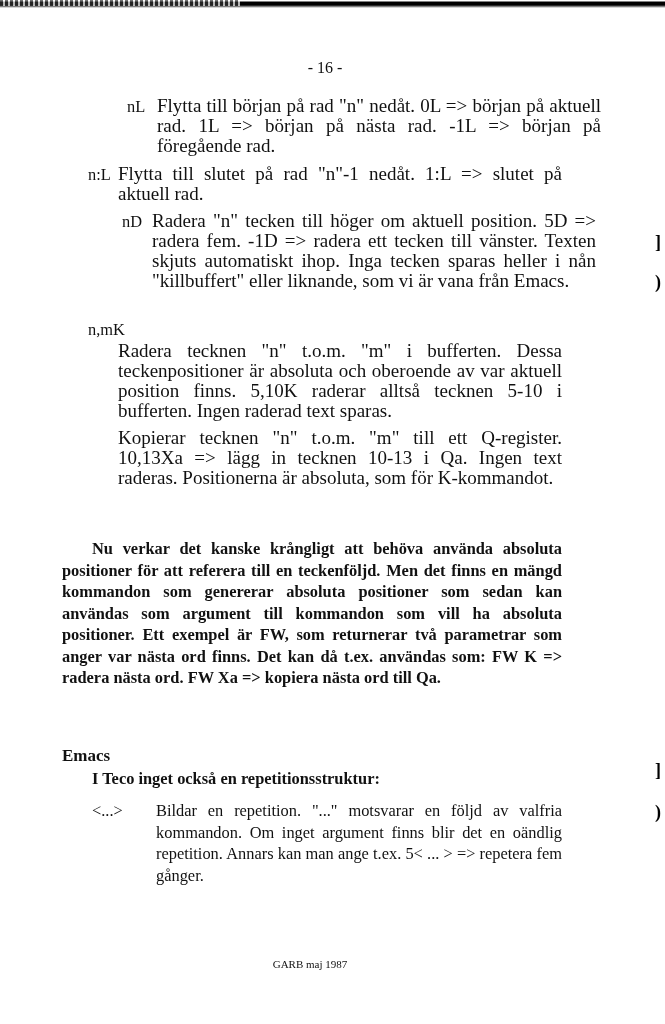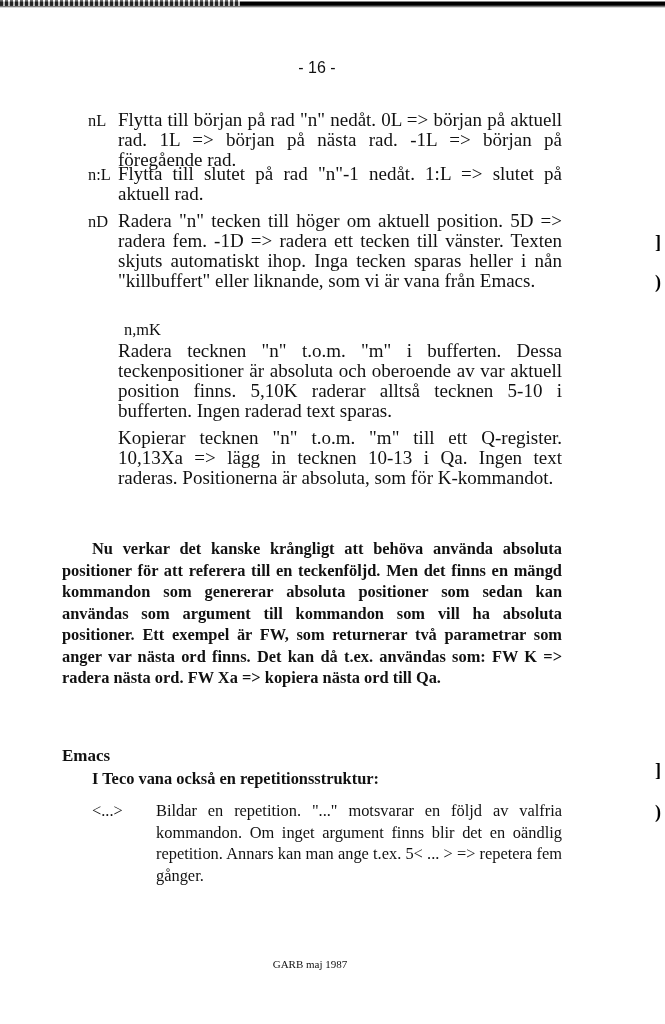--- a/index.html
+++ b/index.html
@@ -11,41 +11,41 @@
   .topbar {
     position: absolute; left: 0; top: 0; width: 665px; height: 8px;
     background: linear-gradient(to bottom, #ffffff 0, #ffffff 1px, #000 2px, #000 5px, #ffffff 8px);
   }
   .topbar-left {
     position: absolute; left: 0; top: 0; width: 240px; height: 6px;
     background: repeating-linear-gradient(90deg, #333 0 3px, #fff 3px 5px);
     opacity: 0.7;
   }
   .page-number {
-    position: absolute; top: 59px; left: 4px; width: 626px; text-align: center;
-    font-size: 16px; font-family: Liberation Sans, sans-serif;
+    position: absolute; top: 59px; left: 12px; width: 626px; text-align: center;
+    font-size: 16px; font-family: Liberation Serif, serif;
   }
   .text {
     font-family: "Liberation Serif", serif;
     font-size: 16.4px;
     line-height: 21.5px;
     text-align: justify;
     position: absolute;
     font-weight: bold;
   }
   .entry { position: absolute; left: 88px; width: 474px; }
   .entry .term {
     position: absolute; left: 0; top: 0;
     font-family: "Liberation Serif", serif; font-size: 16.4px; line-height: 21.5px;
   }
   .entry .desc {
     font-family: Liberation Serif, serif; font-size: 19px; line-height: 20px;
     text-align: justify; padding-left: 30px;
   }
-  .entry.block .term { position: static; margin-left: 36px; }
+  .entry.block .term { position: static; }
   .para {
     left: 62px; width: 500px; text-indent: 30px;
   }
   .heading {
     position: absolute; left: 62px; top: 746px;
     font-family: "Liberation Serif", serif; font-weight: bold; font-size: 17px;
   }
   .intro { left: 92px; top: 768px; width: 470px; }
   .loop-entry { position: absolute; left: 92px; top: 800px; width: 470px; }
   .loop-entry .term {
@@ -66,48 +66,48 @@
   }
 </style>
 </head>
 <body>
 
 <div class="topbar"></div>
 <div class="topbar-left"></div>
 
 <div class="page-number">- 16 -</div>
 
-<div class="entry" style="top:110px;">
+<div class="entry" style="top:96px;margin-left:39px;">
   <span class="term">nL</span>
   <div class="desc">Flytta till början på rad "n" nedåt. 0L =&gt; början på aktuell rad. 1L =&gt; början på nästa rad. -1L =&gt; början på föregående rad.</div>
 </div>
 
 <div class="entry" style="top:164px;">
   <span class="term">n:L</span>
   <div class="desc">Flytta till slutet på rad "n"-1 nedåt. 1:L =&gt; slutet på aktuell rad.</div>
 </div>
 
-<div class="entry" style="top:211px;">
+<div class="entry" style="top:211px;margin-left:34px;">
   <span class="term">nD</span>
   <div class="desc">Radera "n" tecken till höger om aktuell position. 5D =&gt; radera fem. -1D =&gt; radera ett tecken till vänster. Texten skjuts automatiskt ihop. Inga tecken sparas heller i nån "killbuffert" eller liknande, som vi är vana från Emacs.</div>
 </div>
 
 <div class="entry block" style="top:319px;">
   <div class="term">n,mK</div>
   <div class="desc">Radera tecknen "n" t.o.m. "m" i bufferten. Dessa teckenpositioner är absoluta och oberoende av var aktuell position finns. 5,10K raderar alltså tecknen 5-10 i bufferten. Ingen raderad text sparas.</div>
 </div>
 
 <div class="entry block" style="top:428px;">
   <div class="desc">Kopierar tecknen "n" t.o.m. "m" till ett Q-register. 10,13Xa =&gt; lägg in tecknen 10-13 i Qa. Ingen text raderas. Positionerna är absoluta, som för K-kommandot.</div>
 </div>
 
 <div class="text para" style="top:538px;">Nu verkar det kanske krångligt att behöva använda absoluta positioner för att referera till en teckenföljd. Men det finns en mängd kommandon som genererar absoluta positioner som sedan kan användas som argument till kommandon som vill ha absoluta positioner. Ett exempel är FW, som returnerar två parametrar som anger var nästa ord finns. Det kan då t.ex. användas som: FW K =&gt; radera nästa ord. FW Xa =&gt; kopiera nästa ord till Qa.</div>
 
 <div class="heading">Emacs</div>
-<div class="text intro">I Teco vana också en repetitionsstruktur:</div>
+<div class="text intro">I Teco inget också en repetitionsstruktur:</div>
 
 <div class="loop-entry">
   <span class="term">&lt;...&gt;</span>
   <div class="desc">Bildar en repetition. "..." motsvarar en följd av valfria kommandon. Om inget argument finns blir det en oändlig repetition. Annars kan man ange t.ex. 5&lt; ... &gt; =&gt; repetera fem gånger.</div>
 </div>
 
 <div class="footer">GARB maj 1987</div>
 
 <span class="margin-mark" style="top:232px;">]</span>
 <span class="margin-mark" style="top:272px;">)</span>

